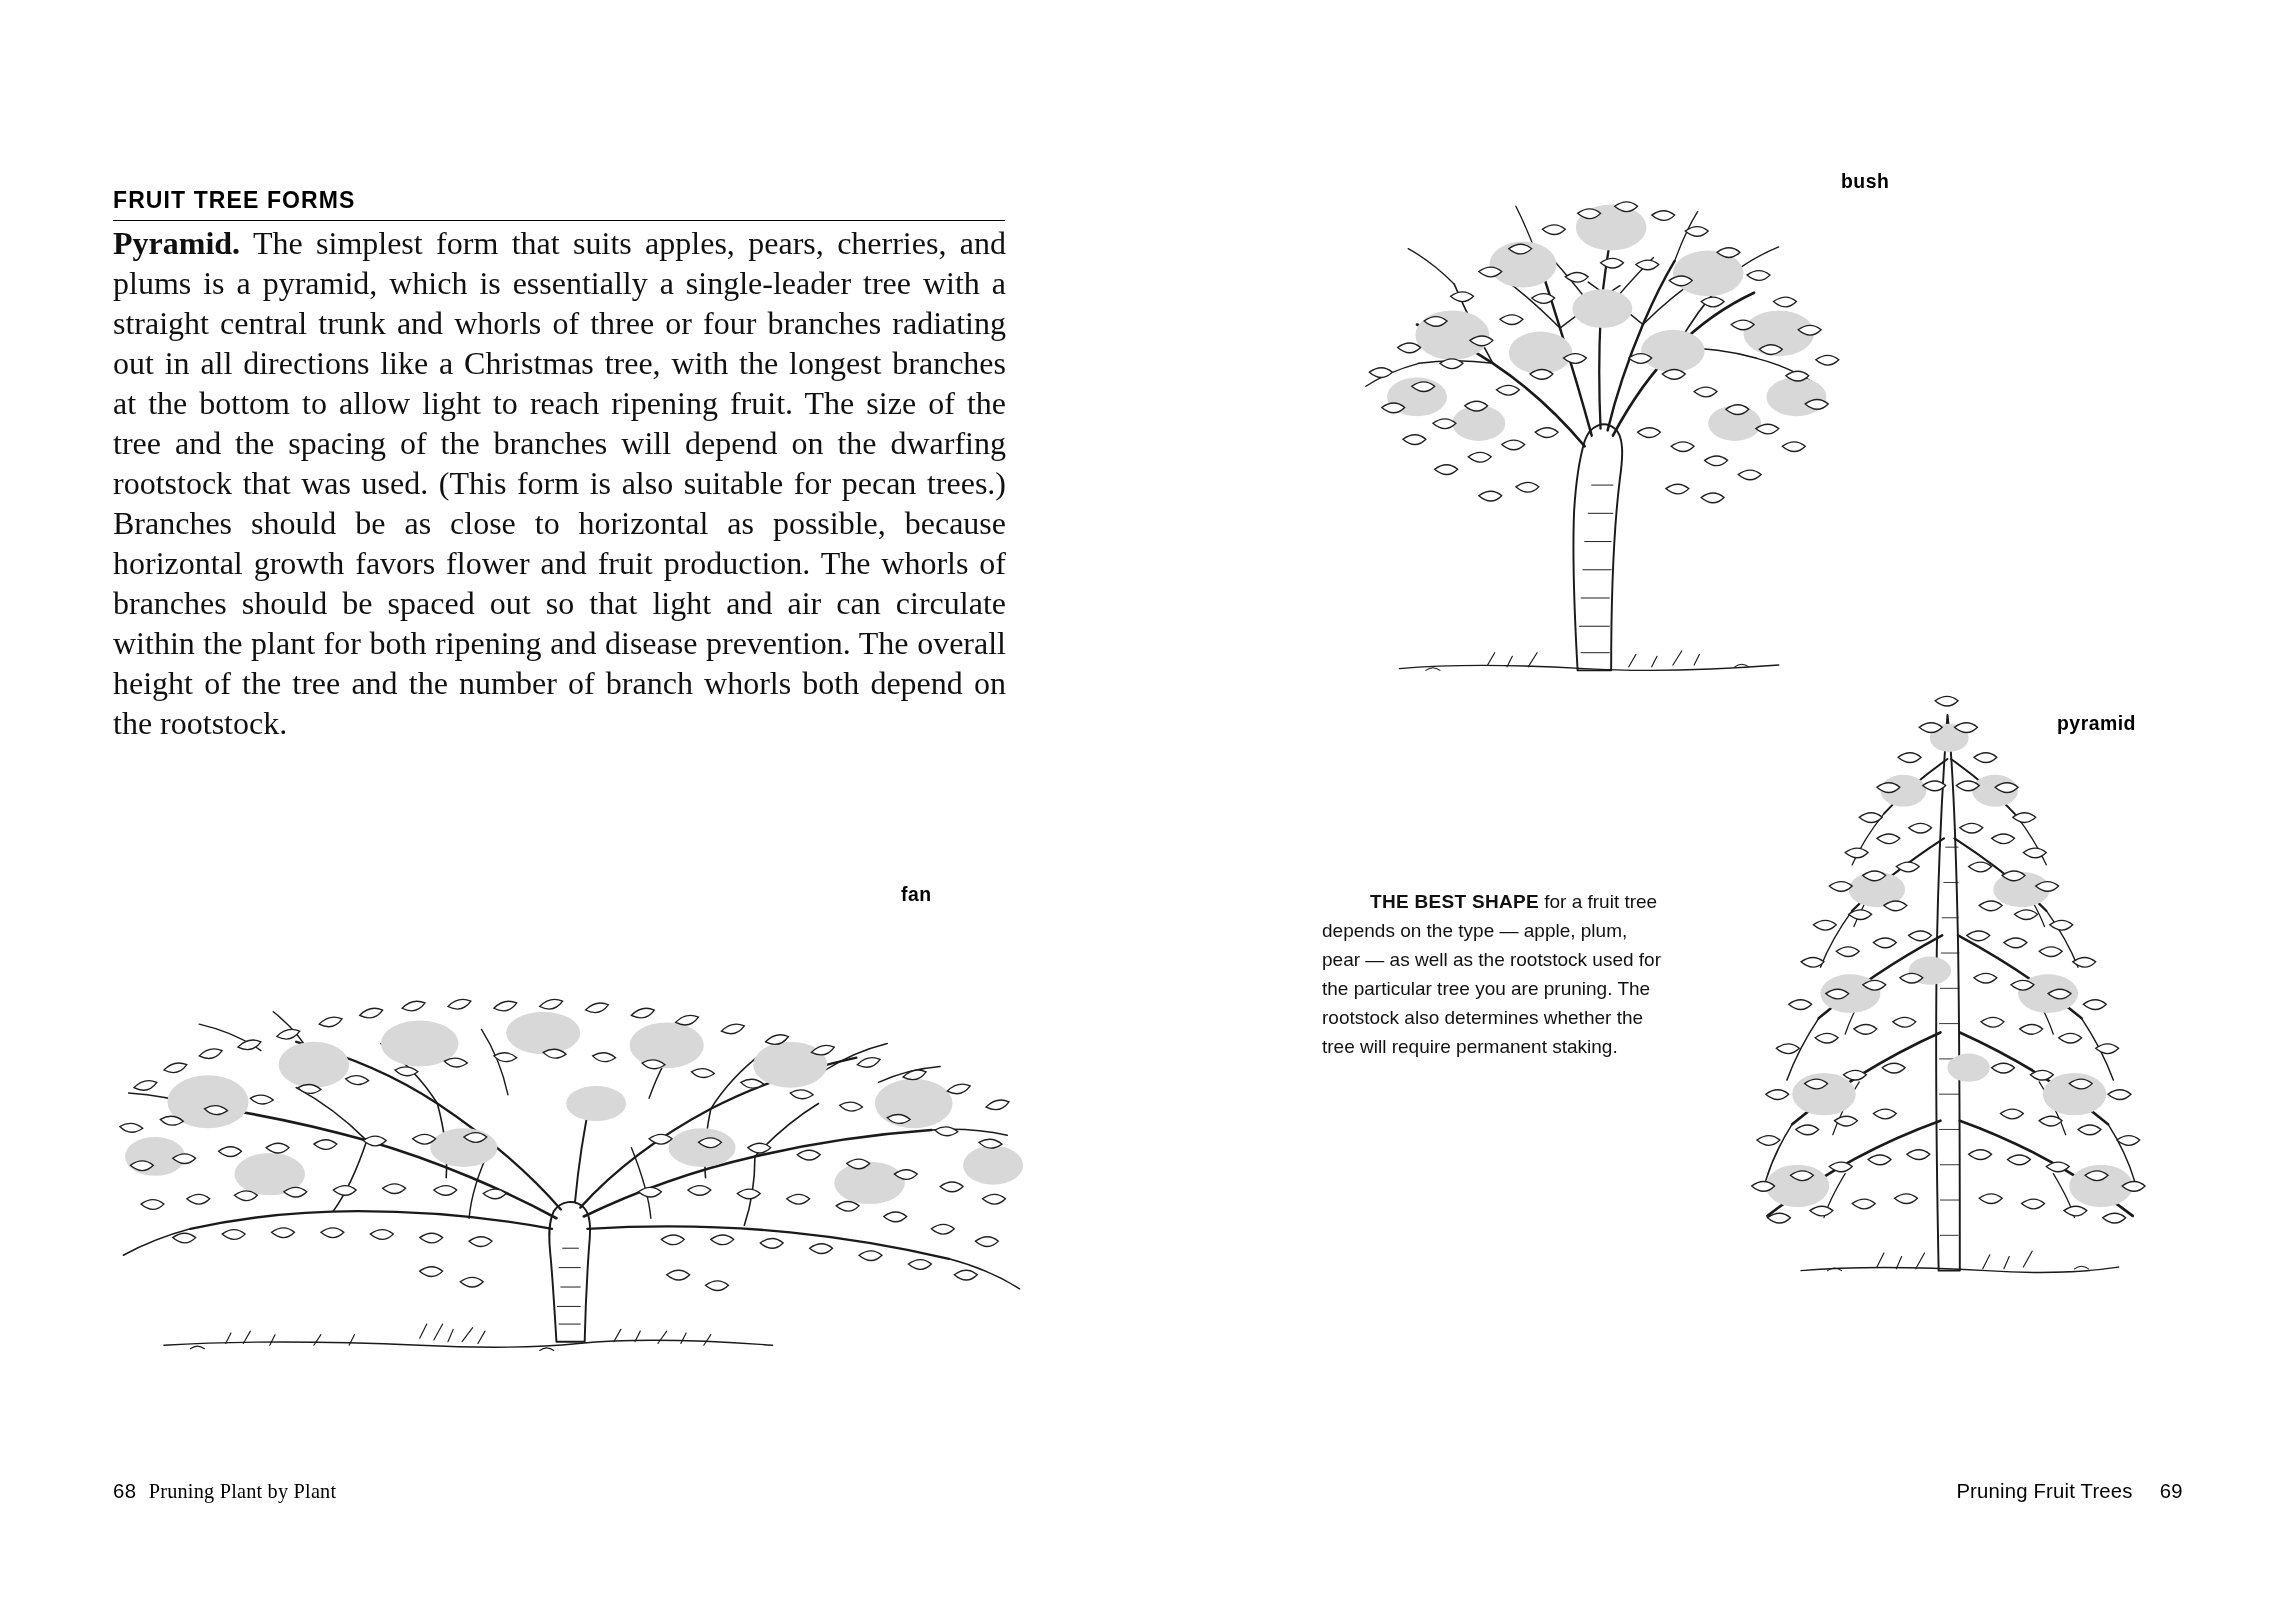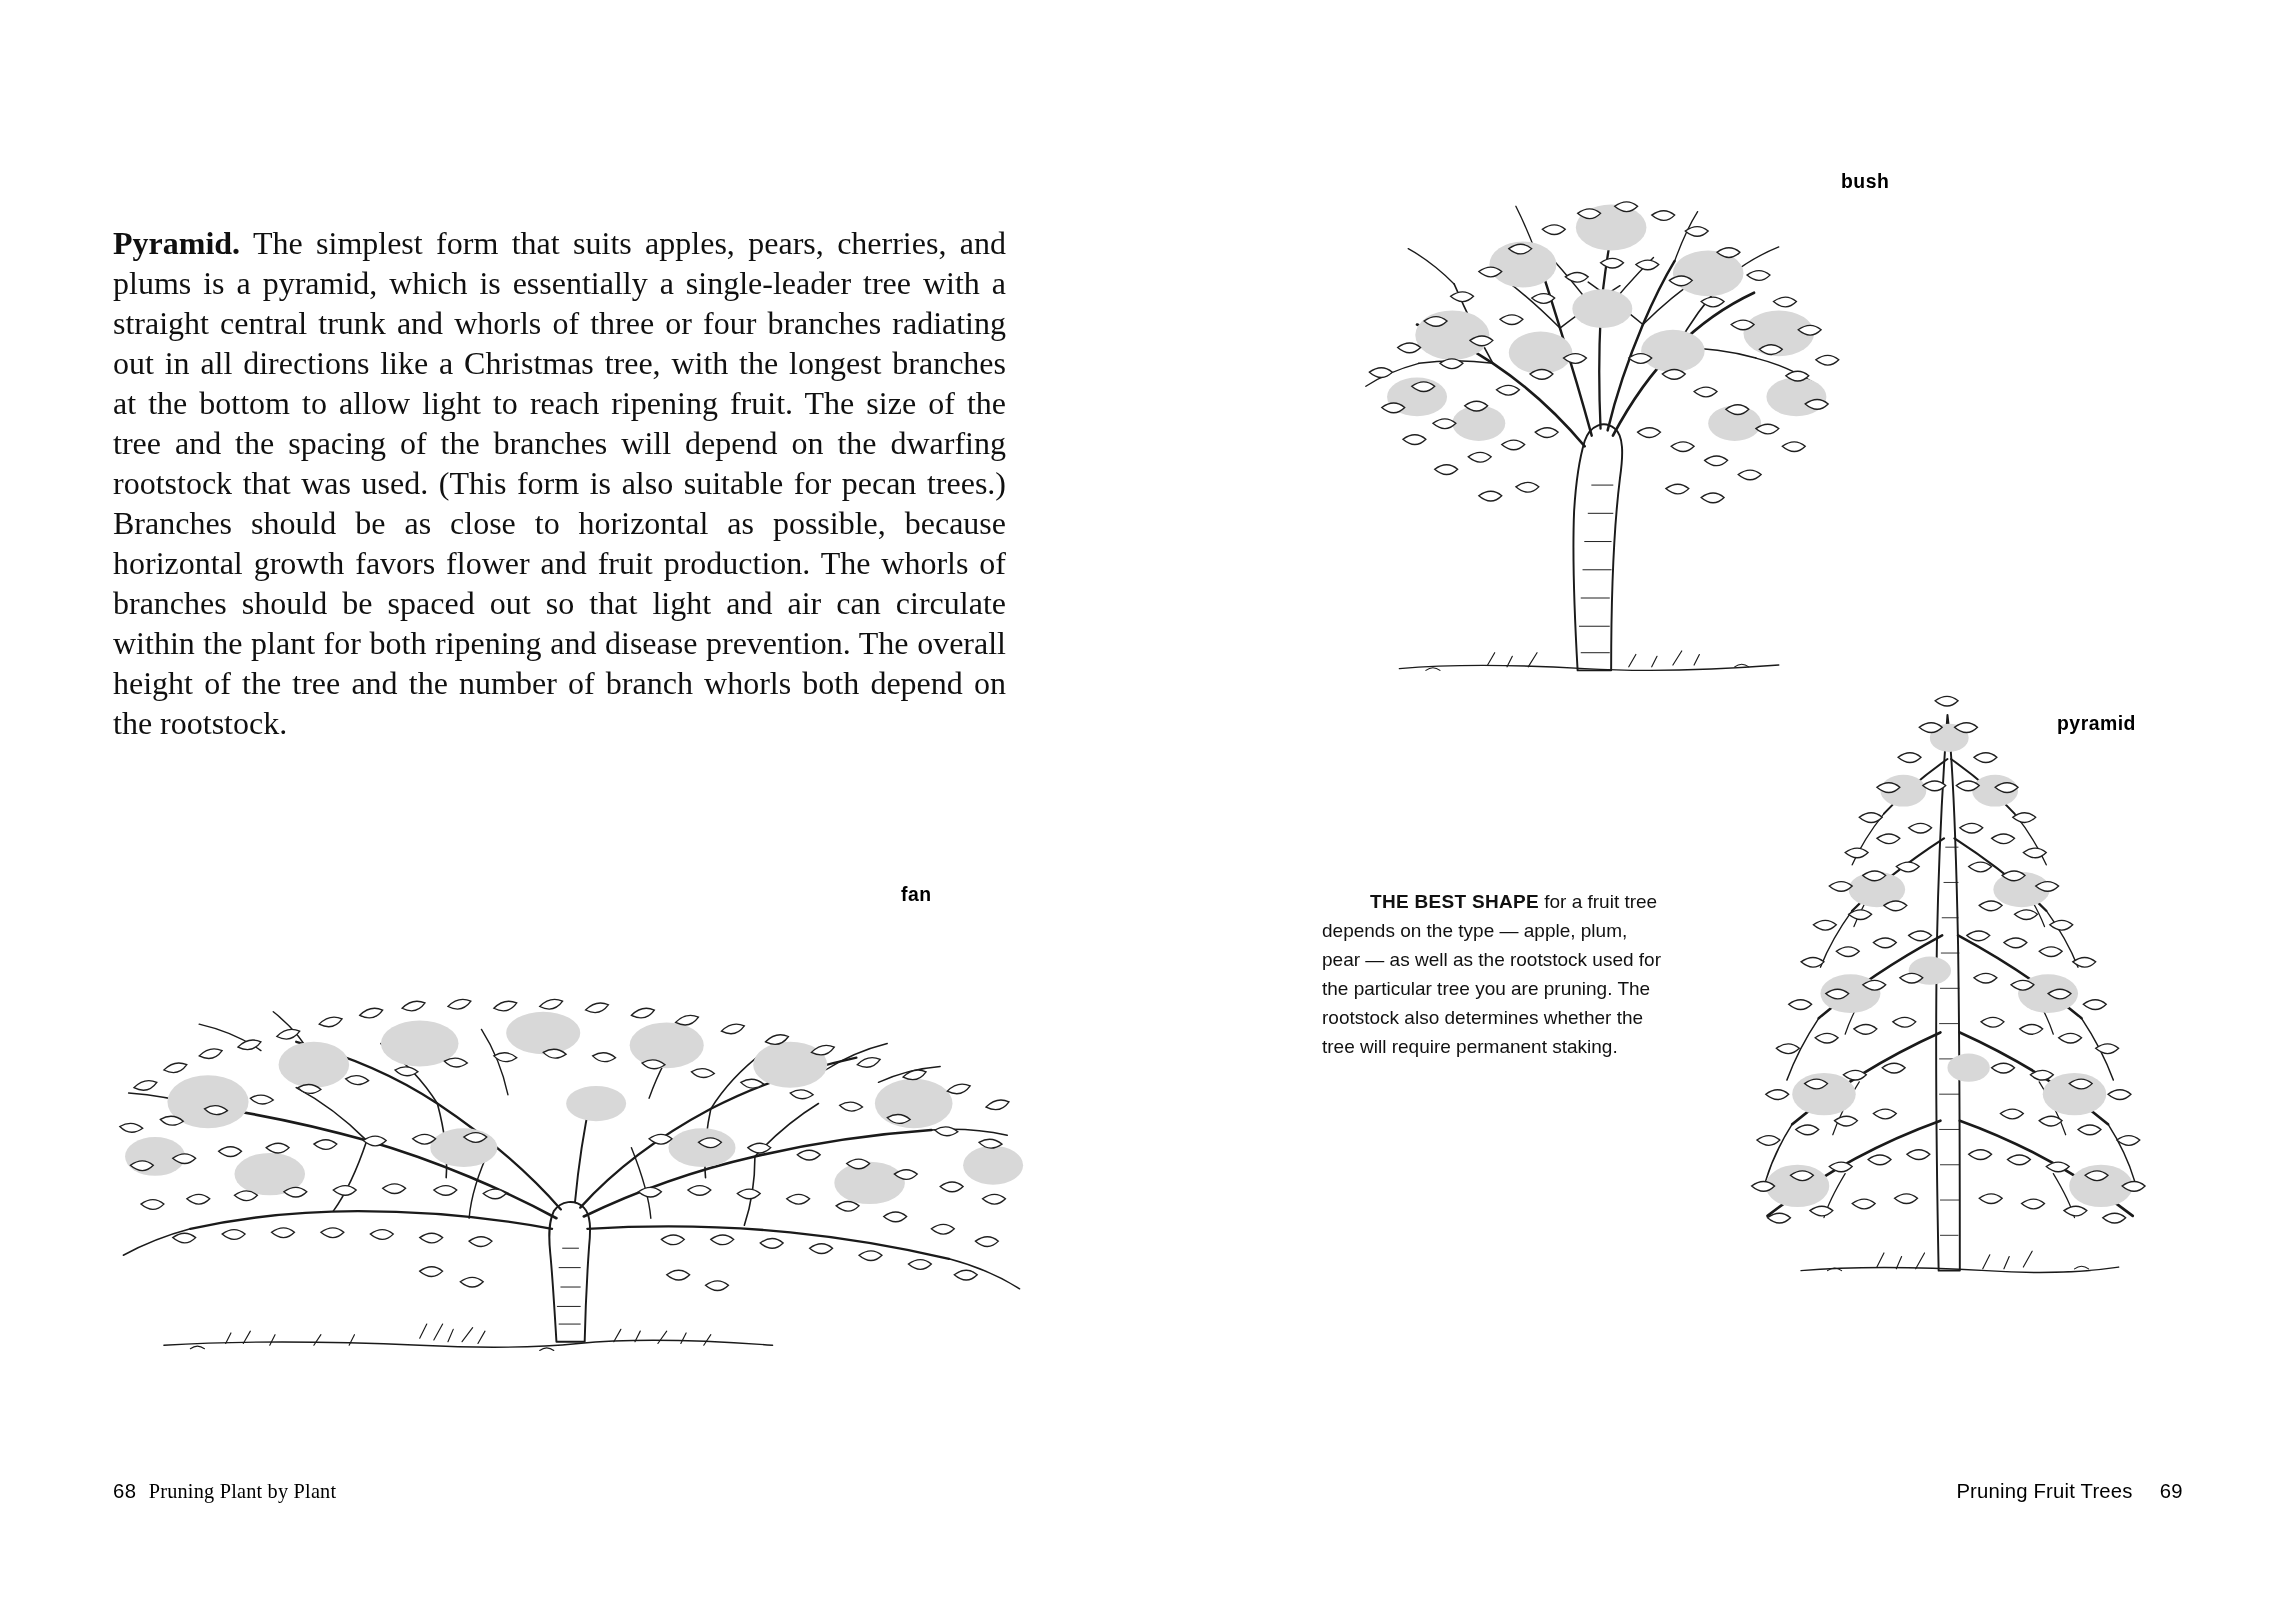--- a/index.html
+++ b/index.html
@@ -136,20 +136,21 @@
   .leaf-sh  { stroke: none; fill: #d8d8d8; }
   .ground   { stroke: #1a1a1a; stroke-width: 1.6; fill: none; stroke-linecap: round; }
 </style>
 </head>
 <body>
 
 <div class="spread">
 
   <div class="left-page">
 
+    <div class="section-head">FRUIT TREE FORMS</div>
 
     <div class="body-copy">
       <b>Pyramid.</b><span> The simplest form that suits apples, pears, cherries, and plums is a pyramid, which is essentially a single-leader tree with a straight central trunk and whorls of three or four branches radiating out in all directions like a Christmas tree, with the longest branches at the bottom to allow light to reach ripening fruit. The size of the tree and the spacing of the branches will depend on the dwarfing rootstock that was used. (This form is also suitable for pecan trees.) Branches should be as close to horizontal as possible, because horizontal growth favors flower and fruit production. The whorls of branches should be spaced out so that light and air can circulate within the plant for both ripening and disease prevention. The overall height of the tree and the number of branch whorls both depend on the rootstock.</span>
     </div>
 
     <div class="fig-label label-fan">fan</div>
 
     <div class="illo illo-fan">
       <svg width="1059" height="494" viewBox="0 0 1200 560" aria-hidden="true">
         <g class="ink" stroke-width="2.4">

